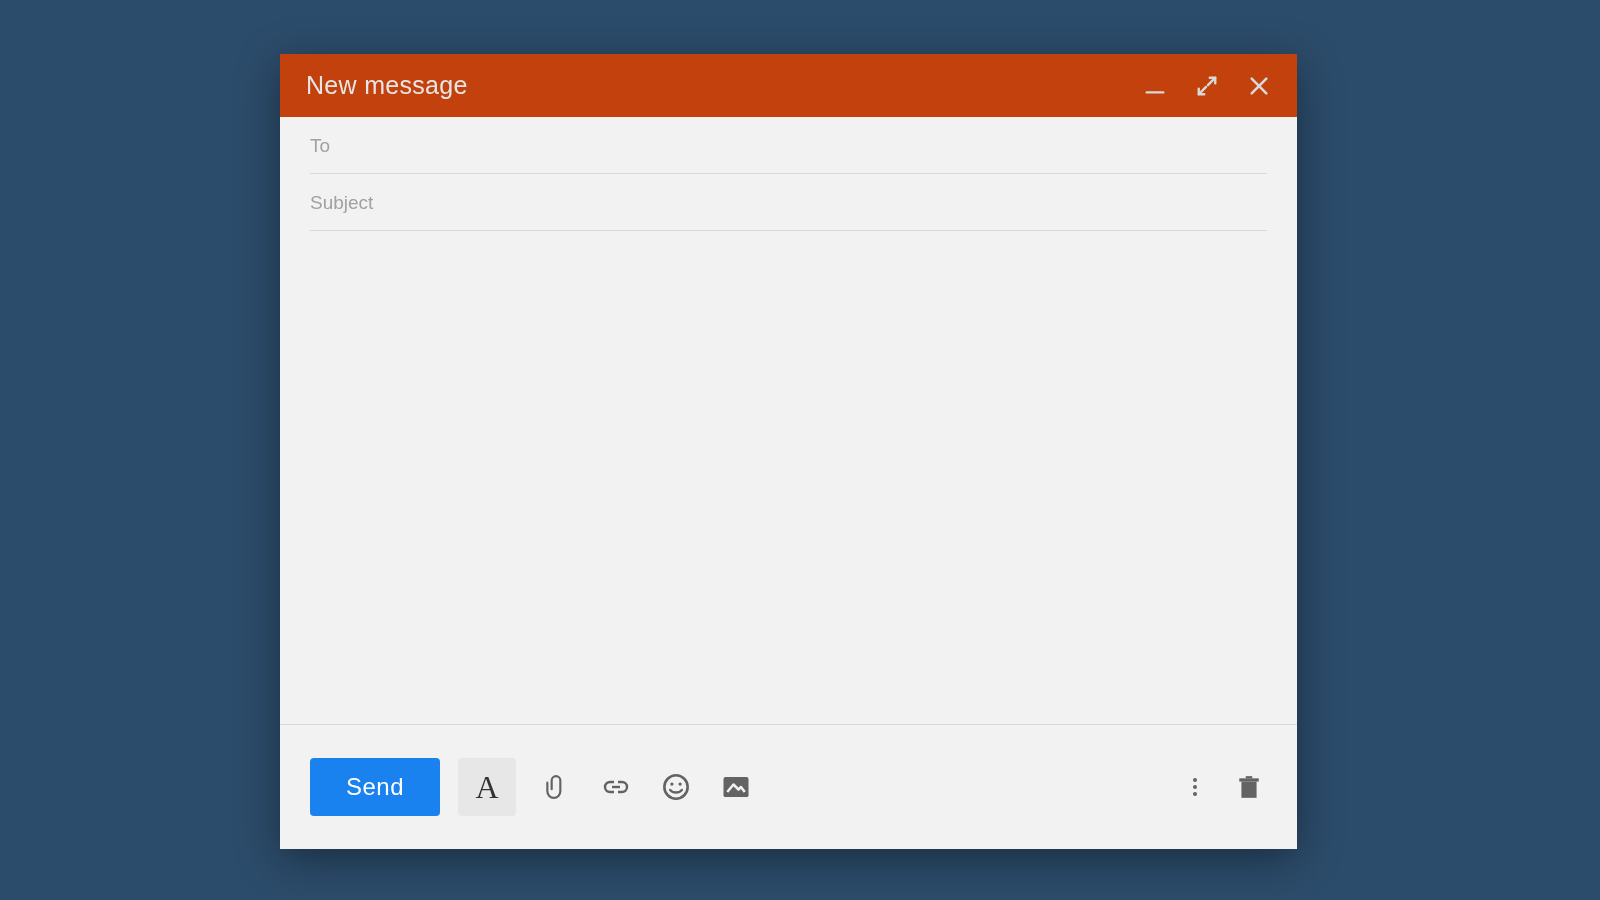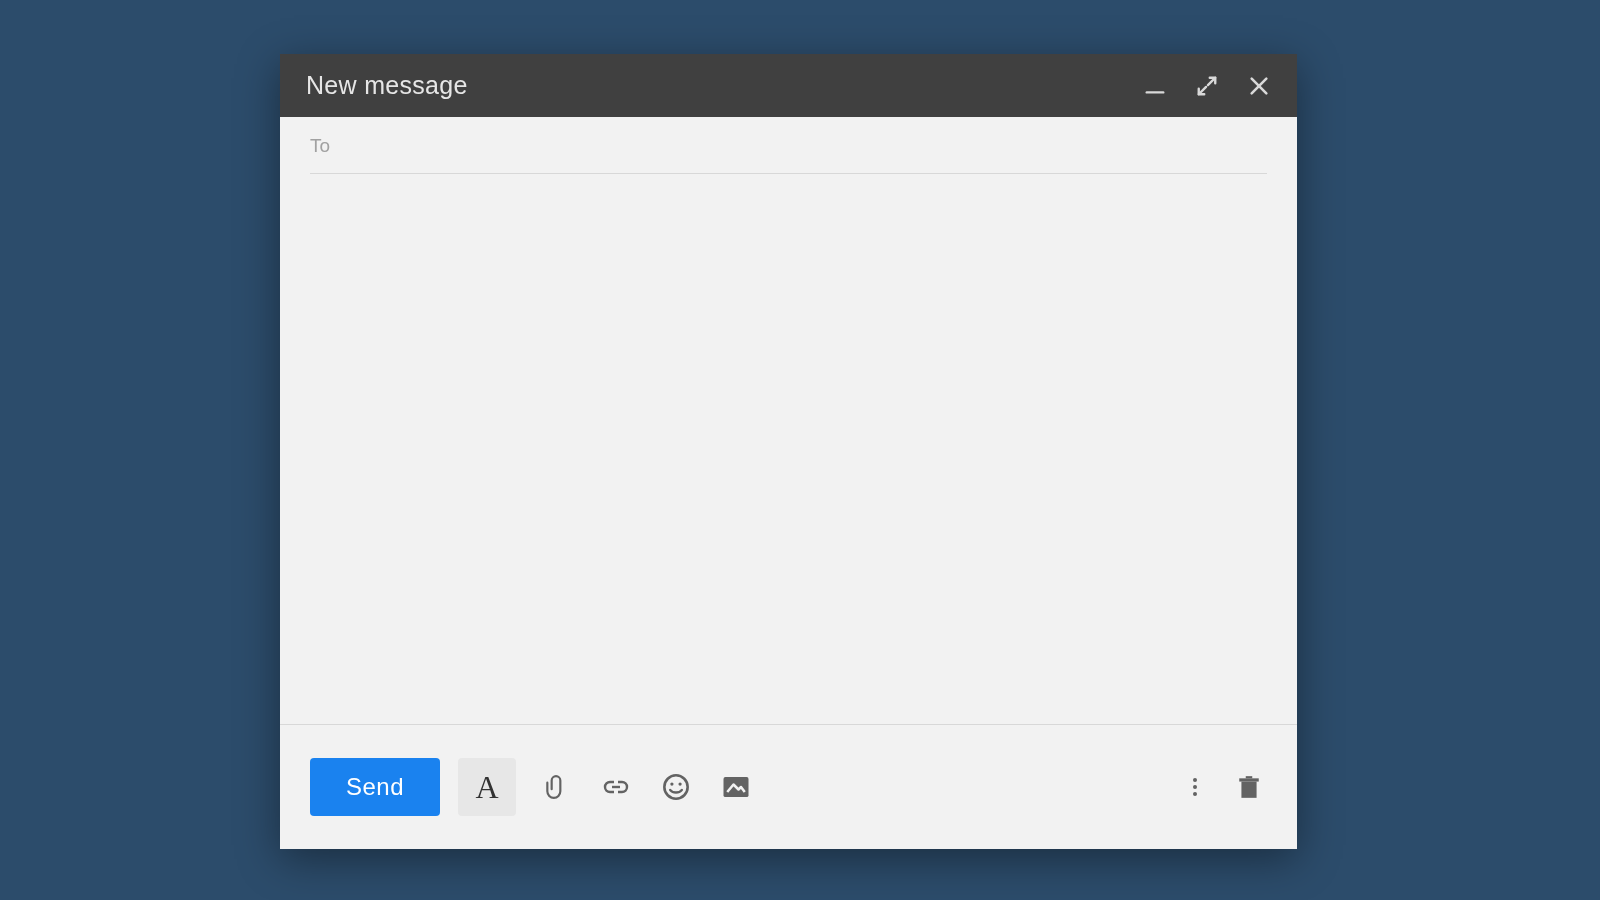--- a/index.html
+++ b/index.html
@@ -14,21 +14,21 @@
     left: 280px;
     top: 54px;
     width: 1017px;
     height: 795px;
     background: #f2f2f2;
     box-shadow: 0 10px 40px rgba(0,0,0,0.4);
     display: flex;
     flex-direction: column;
   }
   .titlebar {
-    background: #404040;
+    background: #c2410c;
     height: 63px;
     display: flex;
     align-items: center;
     padding: 0 26px 0 26px;
     color: #e6e6e6;
   }
   .titlebar .title {
     font-size: 25px;
     font-weight: 400;
     flex: 1;
@@ -150,20 +150,23 @@
           <line x1="20" y1="4" x2="4" y2="20" stroke-width="2.8" stroke-linecap="round"></line>
         </svg>
       </div>
     </div>
   </div>
 
   <div class="fields">
     <div class="field">
       <input type="text" placeholder="To" style="">
     </div>
+    <div class="field">
+      <input type="text" placeholder="Subject" style="">
+    </div>
   </div>
 
   <div class="body">
     <textarea style=""></textarea>
   </div>
 
   <div class="toolbar">
     <button class="send">Send</button>
 
     <div class="fmt">

